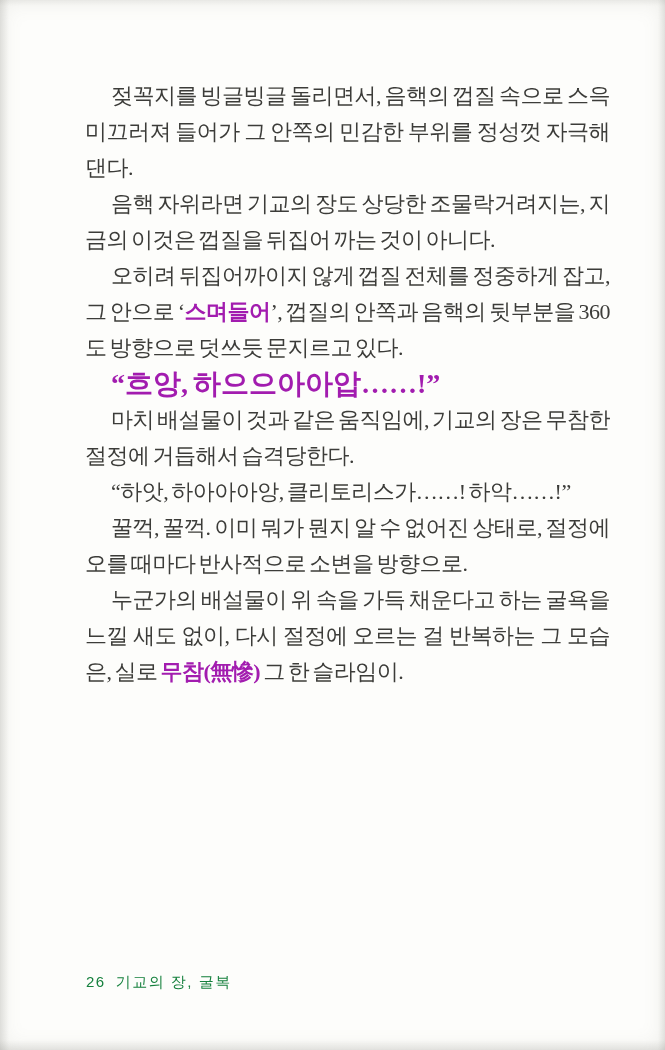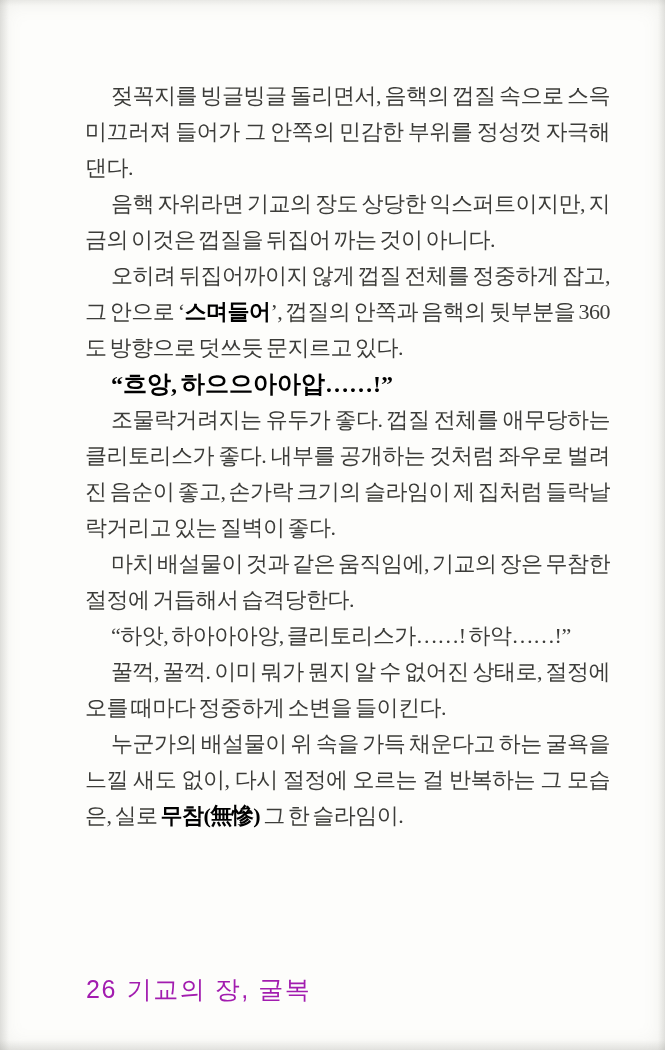--- a/index.html
+++ b/index.html
@@ -40,59 +40,58 @@
     font-size: 22px;
     line-height: 36px;
     letter-spacing: -0.5px;
     word-spacing: -2px;
     text-align: justify;
     text-indent: 26px;
     word-break: break-all;
   }
   .text-body p b {
     font-weight: 700;
-    color: #000000;
+    color: #a21caf;
   }
   .text-body p.dialogue-bold {
     font-weight: 700;
-    font-size: 24px;
+    font-size: 28px;
     letter-spacing: 0;
     color: #2b2b28;
   }
 
   .footer {
     position: absolute;
     left: 86px;
     top: 973px;
     font-family: "Liberation Sans", "DejaVu Sans", sans-serif;
-    font-size: 25px;
-    color: #a21caf;
+    font-size: 15px;
+    color: #15803d;
     letter-spacing: 1.5px;
   }
   .footer .chapter {
     margin-left: 10px;
   }
 </style>
 </head>
 <body>
 
 <div class="page">
   <div class="edge edge-left"></div>
   <div class="edge edge-right"></div>
   <div class="edge edge-bottom"></div>
   <div class="edge edge-top"></div>
 
   <div class="text-body">
       <p class="body"><span>젖꼭지를 빙글빙글 돌리면서, 음핵의 껍질 속으로 스윽 미끄러져 들어가 그 안쪽의 민감한 부위를 정성껏 자극해댄다.</span></p>
-      <p class="body"><span>음핵 자위라면 기교의 장도 상당한 익스퍼트이지만, 지금의 이것은 껍질을 뒤집어 까는 것이 아니다.</span></p>
+      <p class="body"><span>음핵 자위라면 기교의 장도 상당한 조물락거려지는, 지금의 이것은 껍질을 뒤집어 까는 것이 아니다.</span></p>
       <p class="body"><span>오히려 뒤집어까이지 않게 껍질 전체를 정중하게 잡고, 그 안으로 ‘</span><b>스며들어</b><span>’, 껍질의 안쪽과 음핵의 뒷부분을 360도 방향으로 덧쓰듯 문지르고 있다.</span></p>
       <p class="dialogue-bold"><b>“흐앙, 하으으아아압……!”</b></p>
-      <p class="body"><span>조물락거려지는 유두가 좋다. 껍질 전체를 애무당하는 클리토리스가 좋다. 내부를 공개하는 것처럼 좌우로 벌려진 음순이 좋고, 손가락 크기의 슬라임이 제 집처럼 들락날락거리고 있는 질벽이 좋다.</span></p>
       <p class="body"><span>마치 배설물이 것과 같은 움직임에, 기교의 장은 무참한 절정에 거듭해서 습격당한다.</span></p>
       <p class="dialogue"><span>“하앗, 하아아아앙, 클리토리스가……! 하악……!”</span></p>
-      <p class="body"><span>꿀꺽, 꿀꺽. 이미 뭐가 뭔지 알 수 없어진 상태로, 절정에 오를 때마다 정중하게 소변을 들이킨다.</span></p>
+      <p class="body"><span>꿀꺽, 꿀꺽. 이미 뭐가 뭔지 알 수 없어진 상태로, 절정에 오를 때마다 반사적으로 소변을 방향으로.</span></p>
       <p class="body"><span>누군가의 배설물이 위 속을 가득 채운다고 하는 굴욕을 느낄 새도 없이, 다시 절정에 오르는 걸 반복하는 그 모습은, 실로 </span><b>무참(無慘)</b><span> 그 한 슬라임이.</span></p>
     </div>
 
   <div class="footer">
     <span class="pagenum">26</span><span class="chapter">기교의 장, 굴복</span>
   </div>
 </div>
 
 </body></html>

